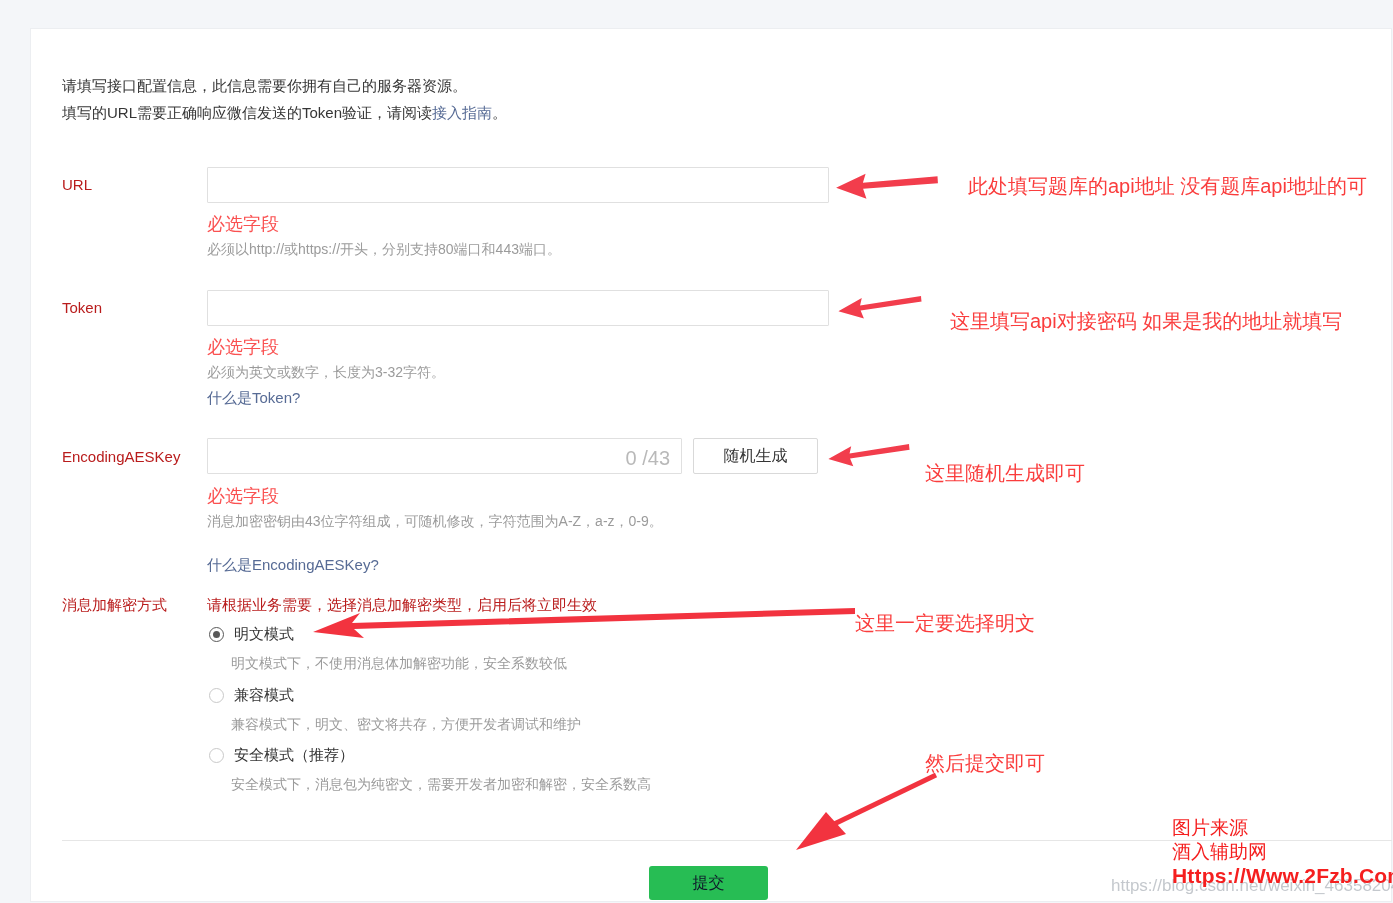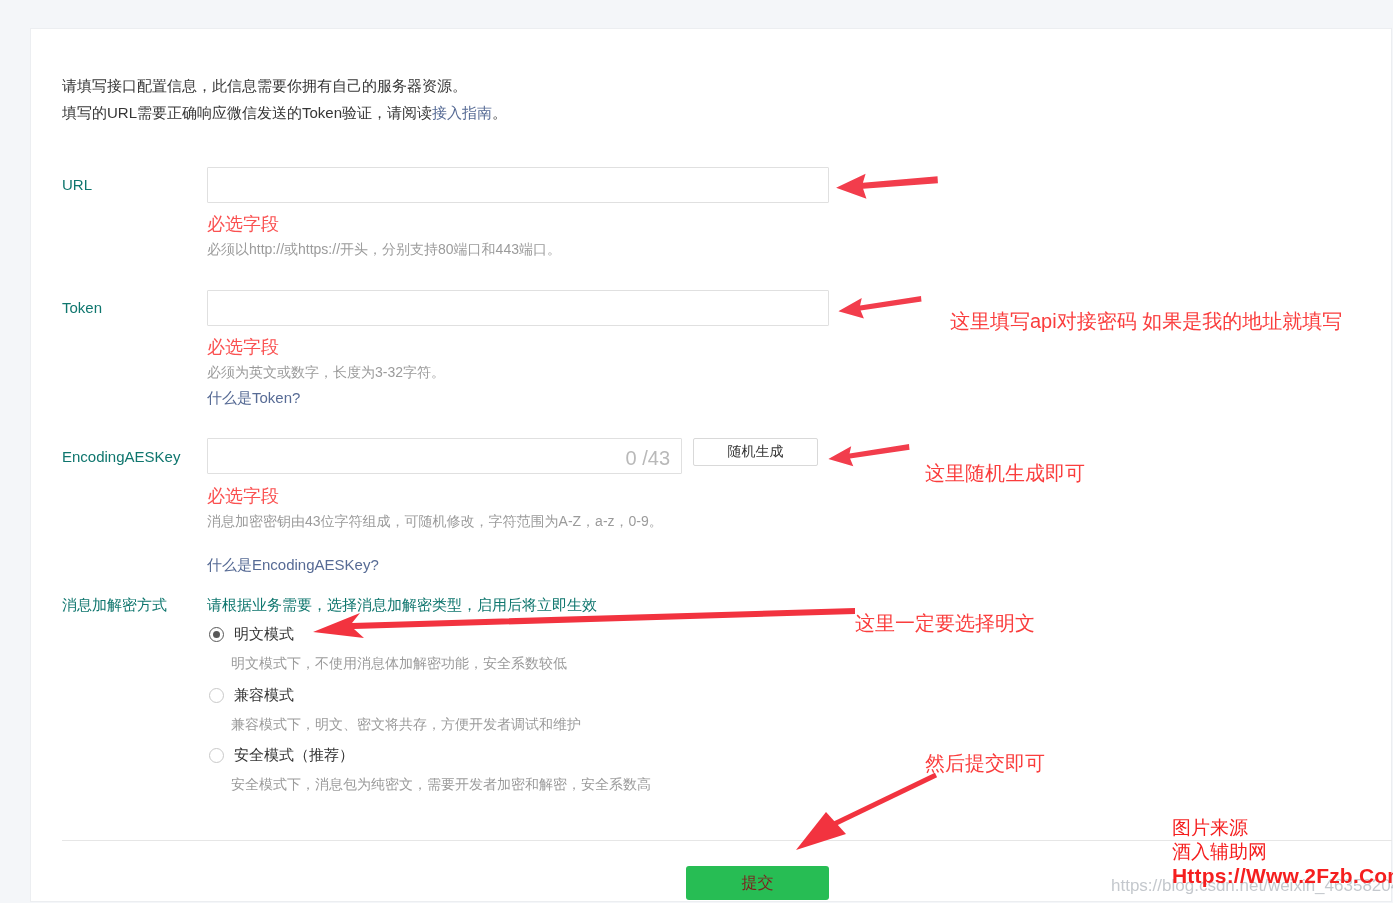--- a/index.html
+++ b/index.html
@@ -9,51 +9,51 @@
     font-family:"Liberation Sans","DejaVu Sans",sans-serif;
     color:#353535;
   }
   .panel{
     position:absolute;left:30px;top:28px;width:1362px;height:874px;
     background:#ffffff;border:1px solid #eceef1;box-sizing:border-box;
   }
   .abs{position:absolute;}
   .intro{left:62px;top:72px;font-size:15px;line-height:27px;color:#353535;}
   .link{color:#576b95;cursor:pointer;text-decoration:none;}
-  .flabel{font-size:15px;color:#0f766e;}
+  .flabel{font-size:15px;color:#b91c1c;}
   .tinput{
     position:absolute;box-sizing:border-box;height:36px;
     border:1px solid #e0e0e0;background:#fff;font-size:14px;color:#353535;
     padding:0 10px;outline:none;border-radius:1px;
   }
   .required{font-size:18px;color:#fa5151;}
   .hint{font-size:14px;color:#9b9b9b;}
   .helplink{font-size:15px;color:#576b95;cursor:pointer;}
   .counter{position:absolute;right:12px;top:9px;font-size:20px;color:#b9b9b9;}
   .genbtn{
-    position:absolute;box-sizing:border-box;width:125px;height:28px;
+    position:absolute;box-sizing:border-box;width:125px;height:36px;
     background:#fff;border:1px solid #d9d9d9;border-radius:2px;
-    font-size:14px;color:#353535;cursor:pointer;
+    font-size:16px;color:#353535;cursor:pointer;
     font-family:"Liberation Sans","DejaVu Sans",sans-serif;
   }
   .opt{display:flex;align-items:center;gap:10px;cursor:pointer;}
   .radio-circle{
     width:15px;height:15px;border-radius:50%;
     border:1px solid #c9c9c9;background:#fff;box-sizing:border-box;position:relative;flex:0 0 auto;
   }
   .opt.selected .radio-circle{border-color:#595959;}
   .opt.selected .radio-circle::after{
     content:"";position:absolute;left:3px;top:3px;width:7px;height:7px;border-radius:50%;background:#595959;
   }
   .optlabel{font-size:15px;color:#353535;}
   .optdesc{font-size:14px;color:#9b9b9b;}
   .divider{position:absolute;left:62px;top:840px;width:1330px;height:1px;background:#e6e6e6;}
   .submit{
-    position:absolute;left:686px;top:866px;width:143px;height:34px;
-    background:#27bd54;border:none;border-radius:3px;color:#7f1d1d;font-size:16px;cursor:pointer;
+    position:absolute;left:649px;top:866px;width:119px;height:34px;
+    background:#27bd54;border:none;border-radius:3px;color:#0f172a;font-size:16px;cursor:pointer;
     font-family:"Liberation Sans","DejaVu Sans",sans-serif;
   }
   .note{position:absolute;color:#fa3d3d;font-size:20px;line-height:30px;white-space:nowrap;z-index:4;}
   .arrow{position:absolute;z-index:4;}
   .source{
     position:absolute;left:1172px;top:816px;z-index:5;color:#f51f1f;
     font-size:19px;line-height:24px;white-space:nowrap;
   }
   .source .src-url{font-size:21px;font-weight:bold;letter-spacing:0.2px;}
   .watermark{
@@ -110,20 +110,21 @@
 <div class="abs opt" style="left:209px;top:746px;">
   <span class="radio-circle"></span>
   <span class="optlabel">安全模式（推荐）</span>
 </div>
 <div class="abs optdesc" style="left:231px;top:776px;">安全模式下，消息包为纯密文，需要开发者加密和解密，安全系数高</div>
 
 <div class="divider"></div>
 <button class="submit">提交</button>
 
 <div class="note" style="left:968px;top:171px;">
+  <div>此处填写题库的api地址  没有题库api地址的可</div>
 </div>
 <div class="note" style="left:950px;top:306px;">
   <div>这里填写api对接密码  如果是我的地址就填写</div>
 </div>
 <div class="note" style="left:925px;top:458px;">这里随机生成即可</div>
 <div class="note" style="left:855px;top:608px;">这里一定要选择明文</div>
 <div class="note" style="left:925px;top:748px;">然后提交即可</div>
 
 <svg class="arrow" style="left:836px;top:171px;transform:rotate(-2deg);" width="102" height="28" viewBox="0 0 102 28">
   <polygon points="0,15 30,2 27,11 102,7 102,14 27,17 30,27" fill="#f23d4c"></polygon>

